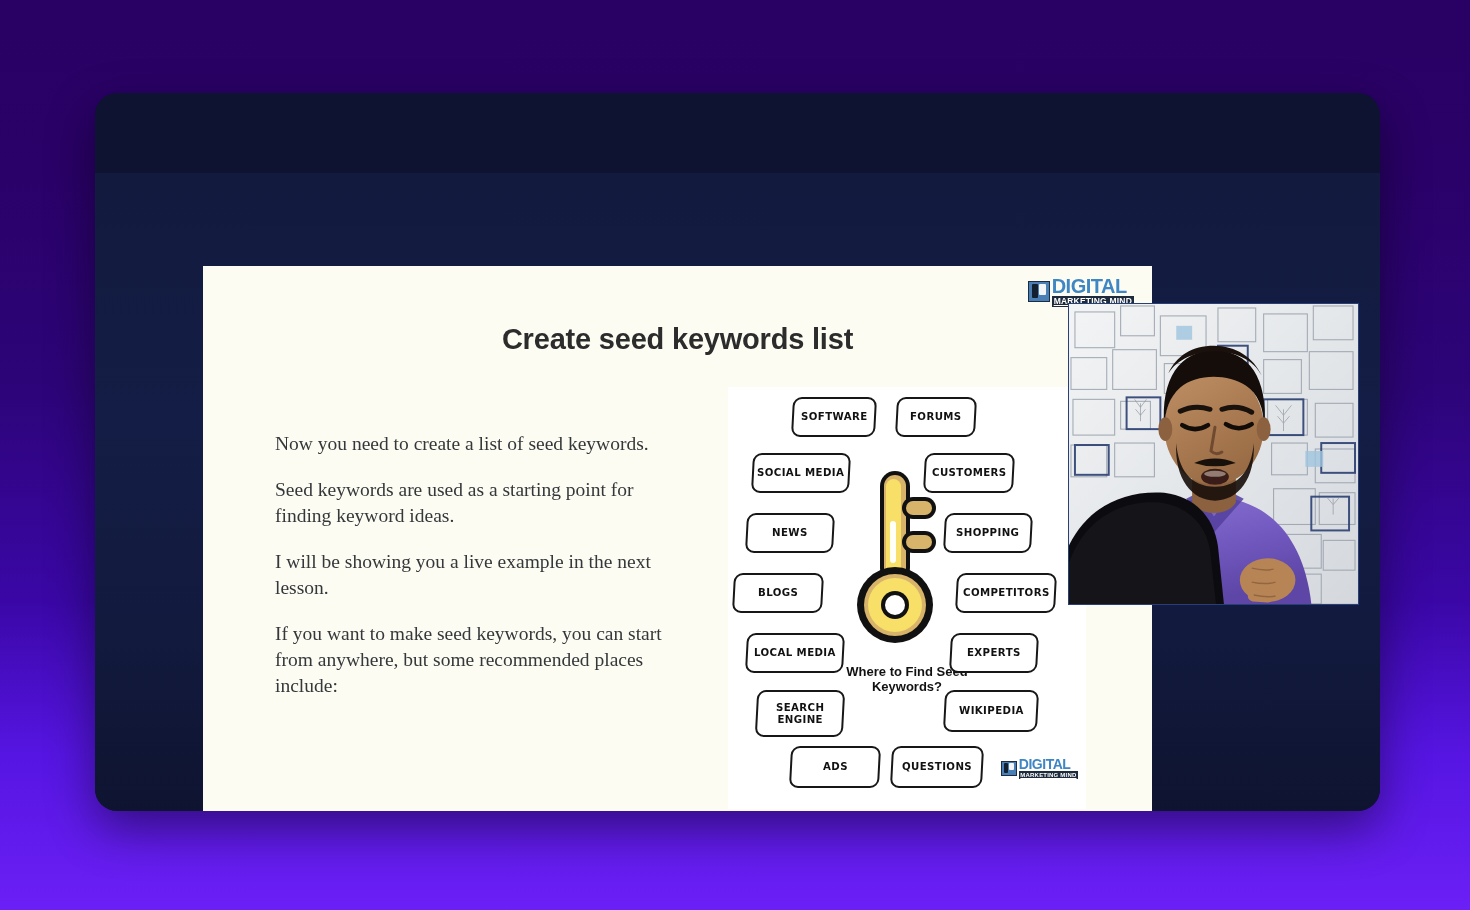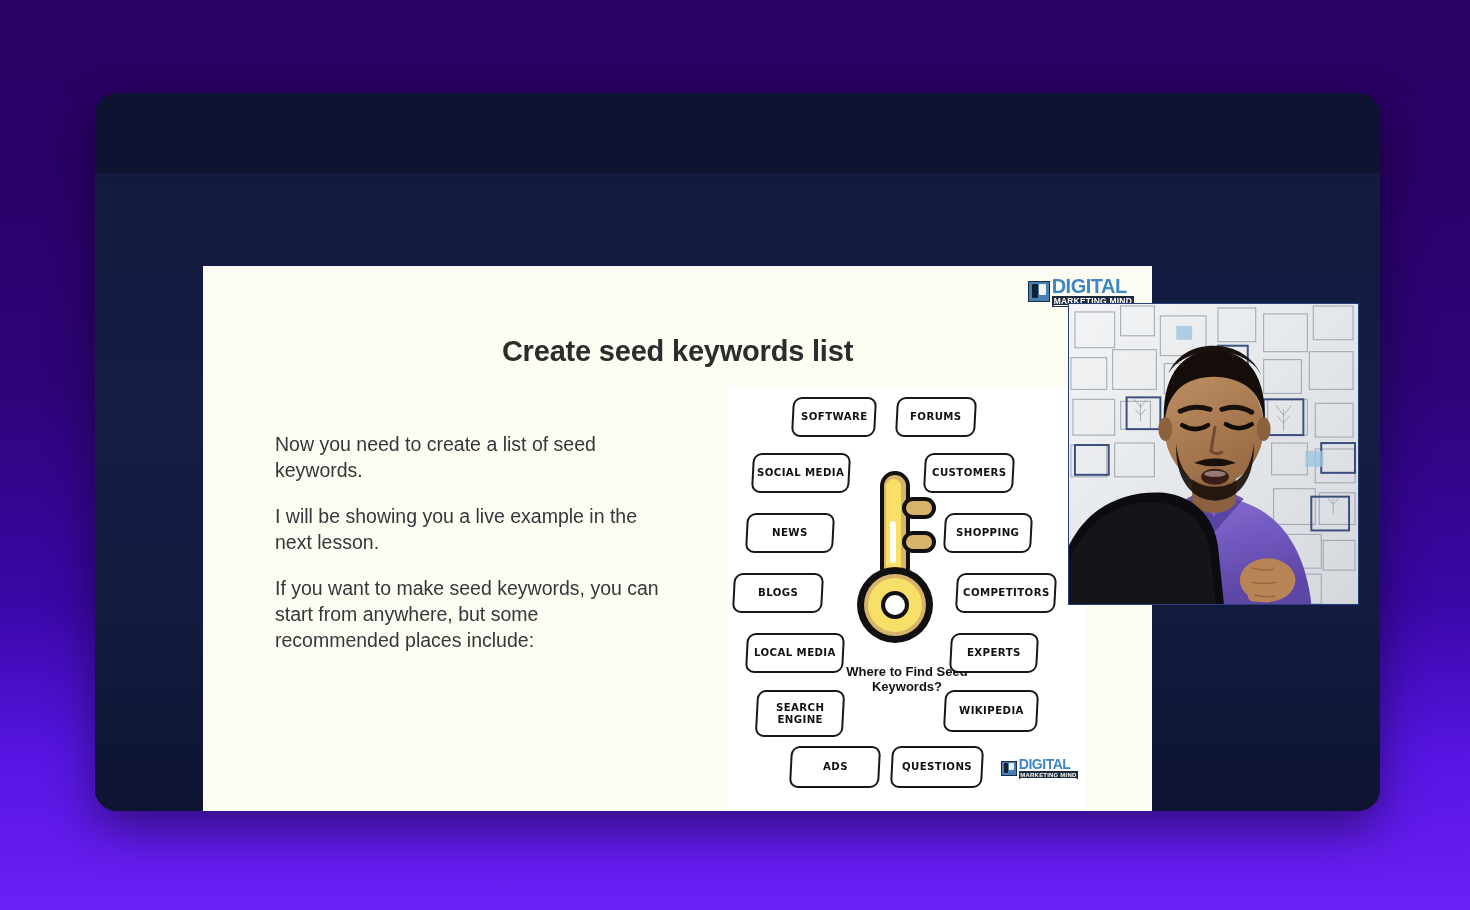--- a/index.html
+++ b/index.html
@@ -128,35 +128,36 @@
     top: 10px;
   }
   #slide-logo .brand-mark { width: 22px; height: 21px; }
   #slide-logo .brand-top { font-size: 20px; }
   #slide-logo .brand-bottom { font-size: 8.5px; padding: 1px 2px; }
 
   
   #slide-title {
     position: absolute;
     left: 0;
-    top: 69px;
+    top: 57px;
     width: 100%;
     text-align: center;
     font-size: 29px;
     font-weight: bold;
     color: #2c2c2c;
     letter-spacing: -0.2px;
   }
 
   
   #slide-body {
     position: absolute;
     left: 72px;
     top: 165px;
     width: 390px;
+    font-family: Liberation Serif, serif;
   }
   .body-para {
     font-size: 19.5px;
     line-height: 26px;
     color: #35383a;
     margin-bottom: 20px;
   }
   .body-para:last-child { margin-bottom: 0; }
 
   
@@ -252,20 +253,21 @@
         <span class="brand-text">
           <span class="brand-top">DIGITAL</span>
           <span class="brand-bottom">MARKETING MIND</span>
         </span>
       </div>
 
       <div id="slide-title">Create seed keywords list</div>
 
       <div id="slide-body">
         <p class="body-para">Now you need to create a list of seed keywords.</p>
+        <p class="body-para">Seed keywords are used as a starting point for finding keyword ideas.</p>
         <p class="body-para">I will be showing you a live example in the next lesson.</p>
         <p class="body-para">If you want to make seed keywords, you can start from anywhere, but some recommended places include:</p>
       </div>
 
       <div id="diagram">
 
         <svg id="key-icon" viewBox="0 0 114 180">
 
           <rect x="30" y="4" width="30" height="112" rx="15" fill="#111111"></rect>
           <rect x="34" y="8" width="22" height="104" rx="11" fill="#d8b36a"></rect>

